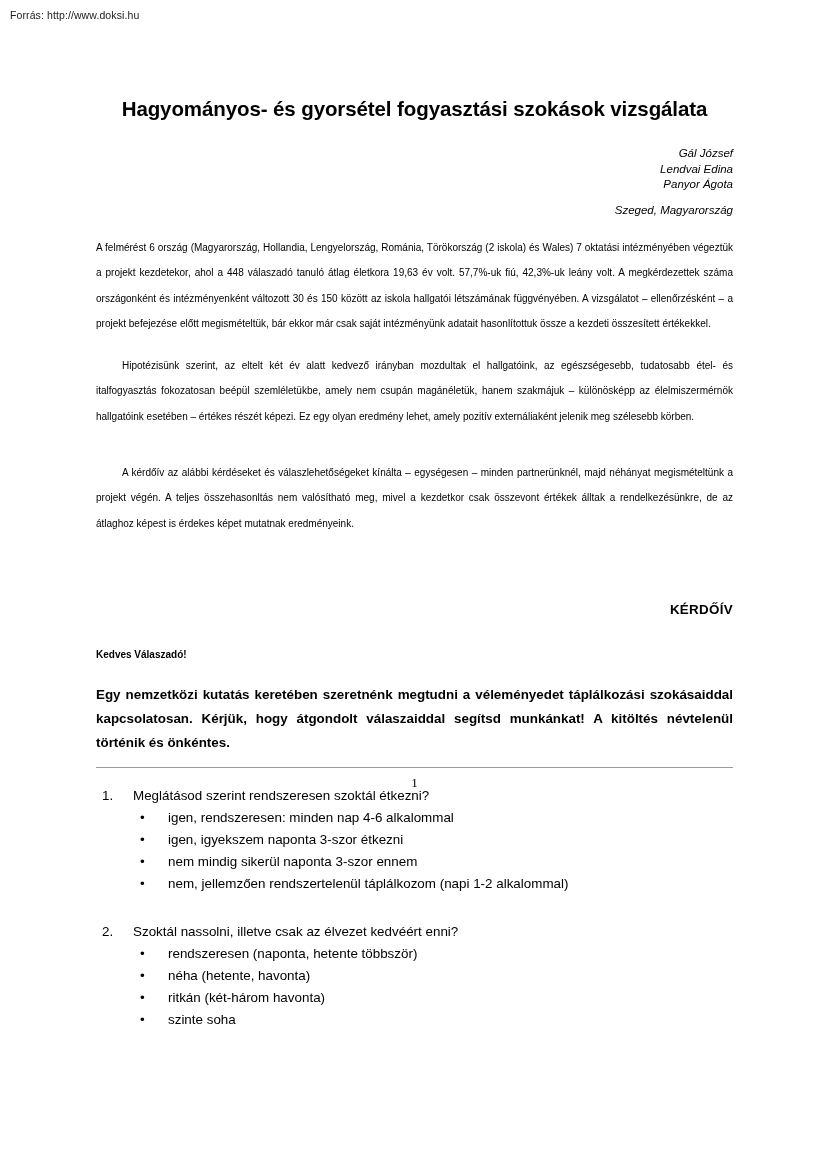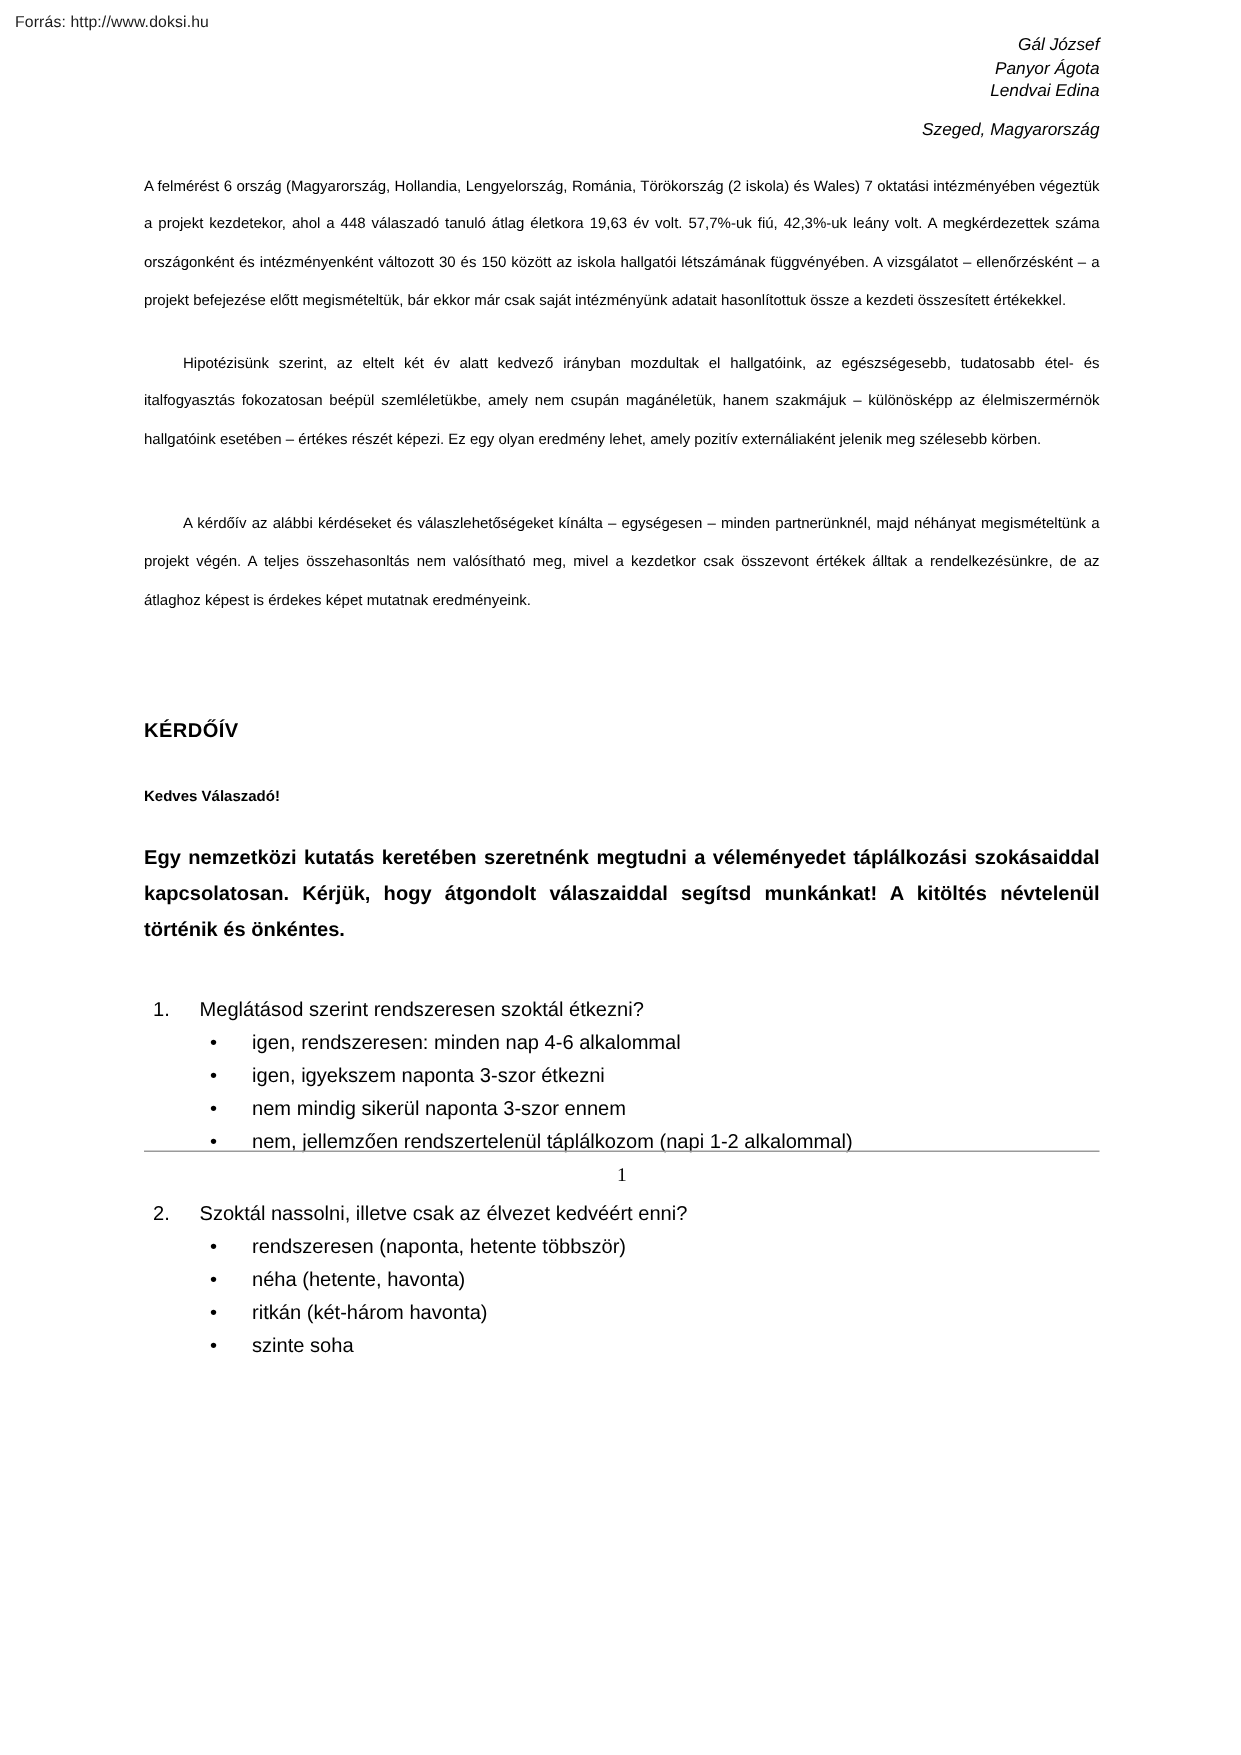--- a/index.html
+++ b/index.html
@@ -95,21 +95,21 @@
   .lead-bold { font-weight: normal; }
 
   .para-gap {
     padding-top: 31px;
   }
 
   
   .questionnaire-title {
     margin: 0;
     padding-top: 64px;
-    text-align: left;
+    text-align: right;
     font-size: 13.4px;
     font-weight: bold;
     letter-spacing: 0.3px;
     line-height: 19px;
   }
 
   .salutation {
     margin: 0;
     padding-top: 26px;
     font-size: 10px;
@@ -194,25 +194,26 @@
 </style>
 </head>
 <body>
 
 <div class="page">
 
   <div class="source-header">Forrás: http://www.doksi.hu</div>
 
   <div class="content">
 
+    <h1 class="doc-title">Hagyományos- és gyorsétel fogyasztási szokások vizsgálata</h1>
 
     <div class="author-block">
       <span class="author-name">Gál József</span>
+      <span class="author-name">Lendvai Edina</span>
       <span class="author-name">Panyor Ágota</span>
-      <span class="author-name">Lendvai Edina</span>
       <span class="location">Szeged, Magyarország</span>
     </div>
 
 
     <p class="body-para">A felmérést 6 ország (Magyarország, Hollandia, Lengyelország, Románia, Törökország (2 iskola) és Wales) 7 oktatási intézményében végeztük a projekt kezdetekor, ahol a 448 válaszadó tanuló átlag életkora 19,63 év volt. 57,7%-uk fiú, 42,3%-uk leány volt. A megkérdezettek száma országonként és intézményenként változott 30 és 150 között az iskola hallgatói létszámának függvényében. A vizsgálatot – ellenőrzésként – a projekt befejezése előtt megismételtük, bár ekkor már csak saját intézményünk adatait hasonlítottuk össze a kezdeti összesített értékekkel.</p>
 
     <p class="body-para indented"><span class="lead-bold">Hipotézisünk</span><span> szerint, az eltelt két év alatt kedvező irányban mozdultak el hallgatóink, az egészségesebb, tudatosabb étel- és italfogyasztás fokozatosan beépül szemléletükbe, amely nem csupán magánéletük, hanem szakmájuk – különösképp az élelmiszermérnök hallgatóink esetében – értékes részét képezi. Ez egy olyan eredmény lehet, amely pozitív externáliaként jelenik meg szélesebb körben.</span></p>
 
     <p class="body-para indented para-gap">A kérdőív az alábbi kérdéseket és válaszlehetőségeket kínálta – egységesen – minden partnerünknél, majd néhányat  megismételtünk a projekt végén. A teljes összehasonltás nem valósítható meg, mivel a kezdetkor csak összevont értékek álltak a rendelkezésünkre, de az átlaghoz képest is érdekes képet mutatnak eredményeink.</p>
 

